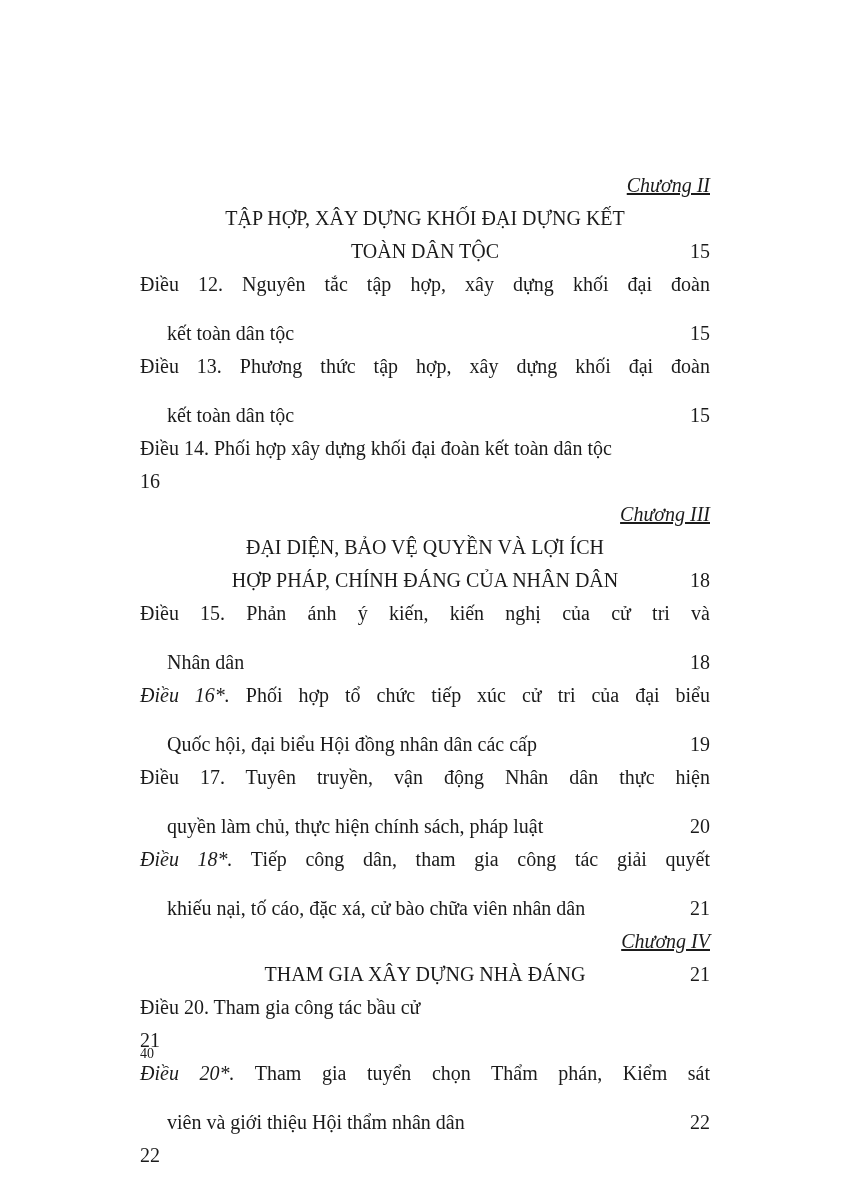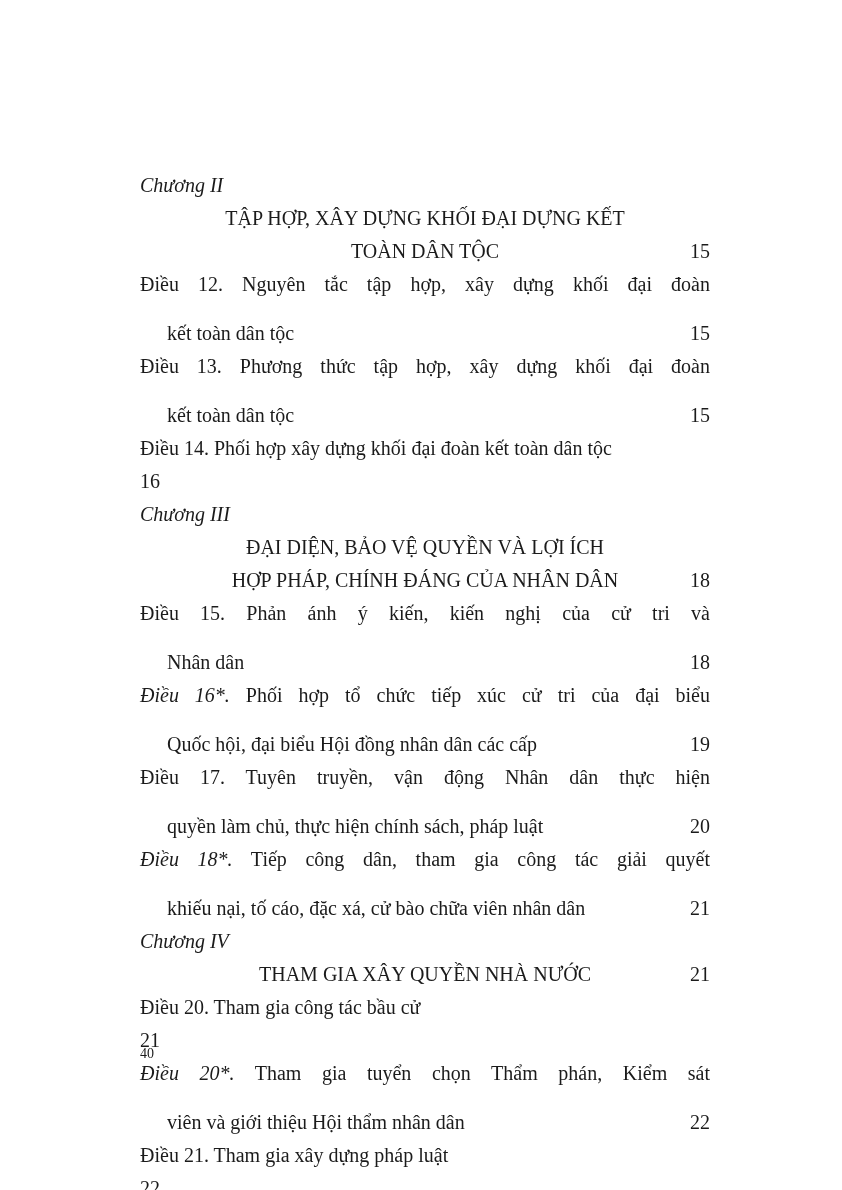--- a/index.html
+++ b/index.html
@@ -20,22 +20,23 @@
   .toc {
     position: absolute;
     left: 140px;
     top: 169px;
     width: 570px;
   }
 
   .entry { line-height: 33px; }
 
   .chapter-label {
-    text-align: left;
+    text-align: right;
     font-style: italic;
+    text-decoration: underline;
   }
 
   .title-line {
     position: relative;
     text-align: center;
     line-height: 33px;
   }
 
   .page-num { white-space: nowrap; }
   .page-num.abs {
@@ -134,36 +135,35 @@
       </div>
       <div class="entry article">
         <div class="line1 justify"><span class="label italic">Điều 18*.</span> Tiếp công dân, tham gia công tác giải quyết</div>
         <div class="line2">
           <span class="cont-text">khiếu nại, tố cáo, đặc xá, cử bào chữa viên nhân dân</span>
           <span class="page-num">21</span>
         </div>
       </div>
       <div class="entry chapter-label">Chương IV</div>
       <div class="entry chapter-title">
-        <div class="title-line"><span class="title-text">THAM GIA XÂY QUYỀN NHÀ NƯỚC</span><span class="page-num abs">21</span></div>
+        <div class="title-line"><span class="title-text">THAM GIA XÂY DỰNG NHÀ ĐÁNG</span><span class="page-num abs">21</span></div>
       </div>
       <div class="entry article">
         <div class="line-single">
           <span class="entry-text"><span class="label">Điều 20.</span> Tham gia công tác bầu cử</span>
           <span class="page-num">21</span>
         </div>
       </div>
       <div class="entry article">
         <div class="line1 justify"><span class="label italic">Điều 20*.</span> Tham gia tuyển chọn Thẩm phán, Kiểm sát</div>
         <div class="line2">
           <span class="cont-text">viên và giới thiệu Hội thẩm nhân dân</span>
           <span class="page-num">22</span>
         </div>
       </div>
       <div class="entry article">
         <div class="line-single">
-          <span class="entry-text"><span class="label">Điều 21.</span> Tham gia xây dựng pháp luật</span>
           <span class="page-num">22</span>
         </div>
       </div>
     </div>
   <div class="footer-page-number">40</div>
 </div>
 
 </body></html>

